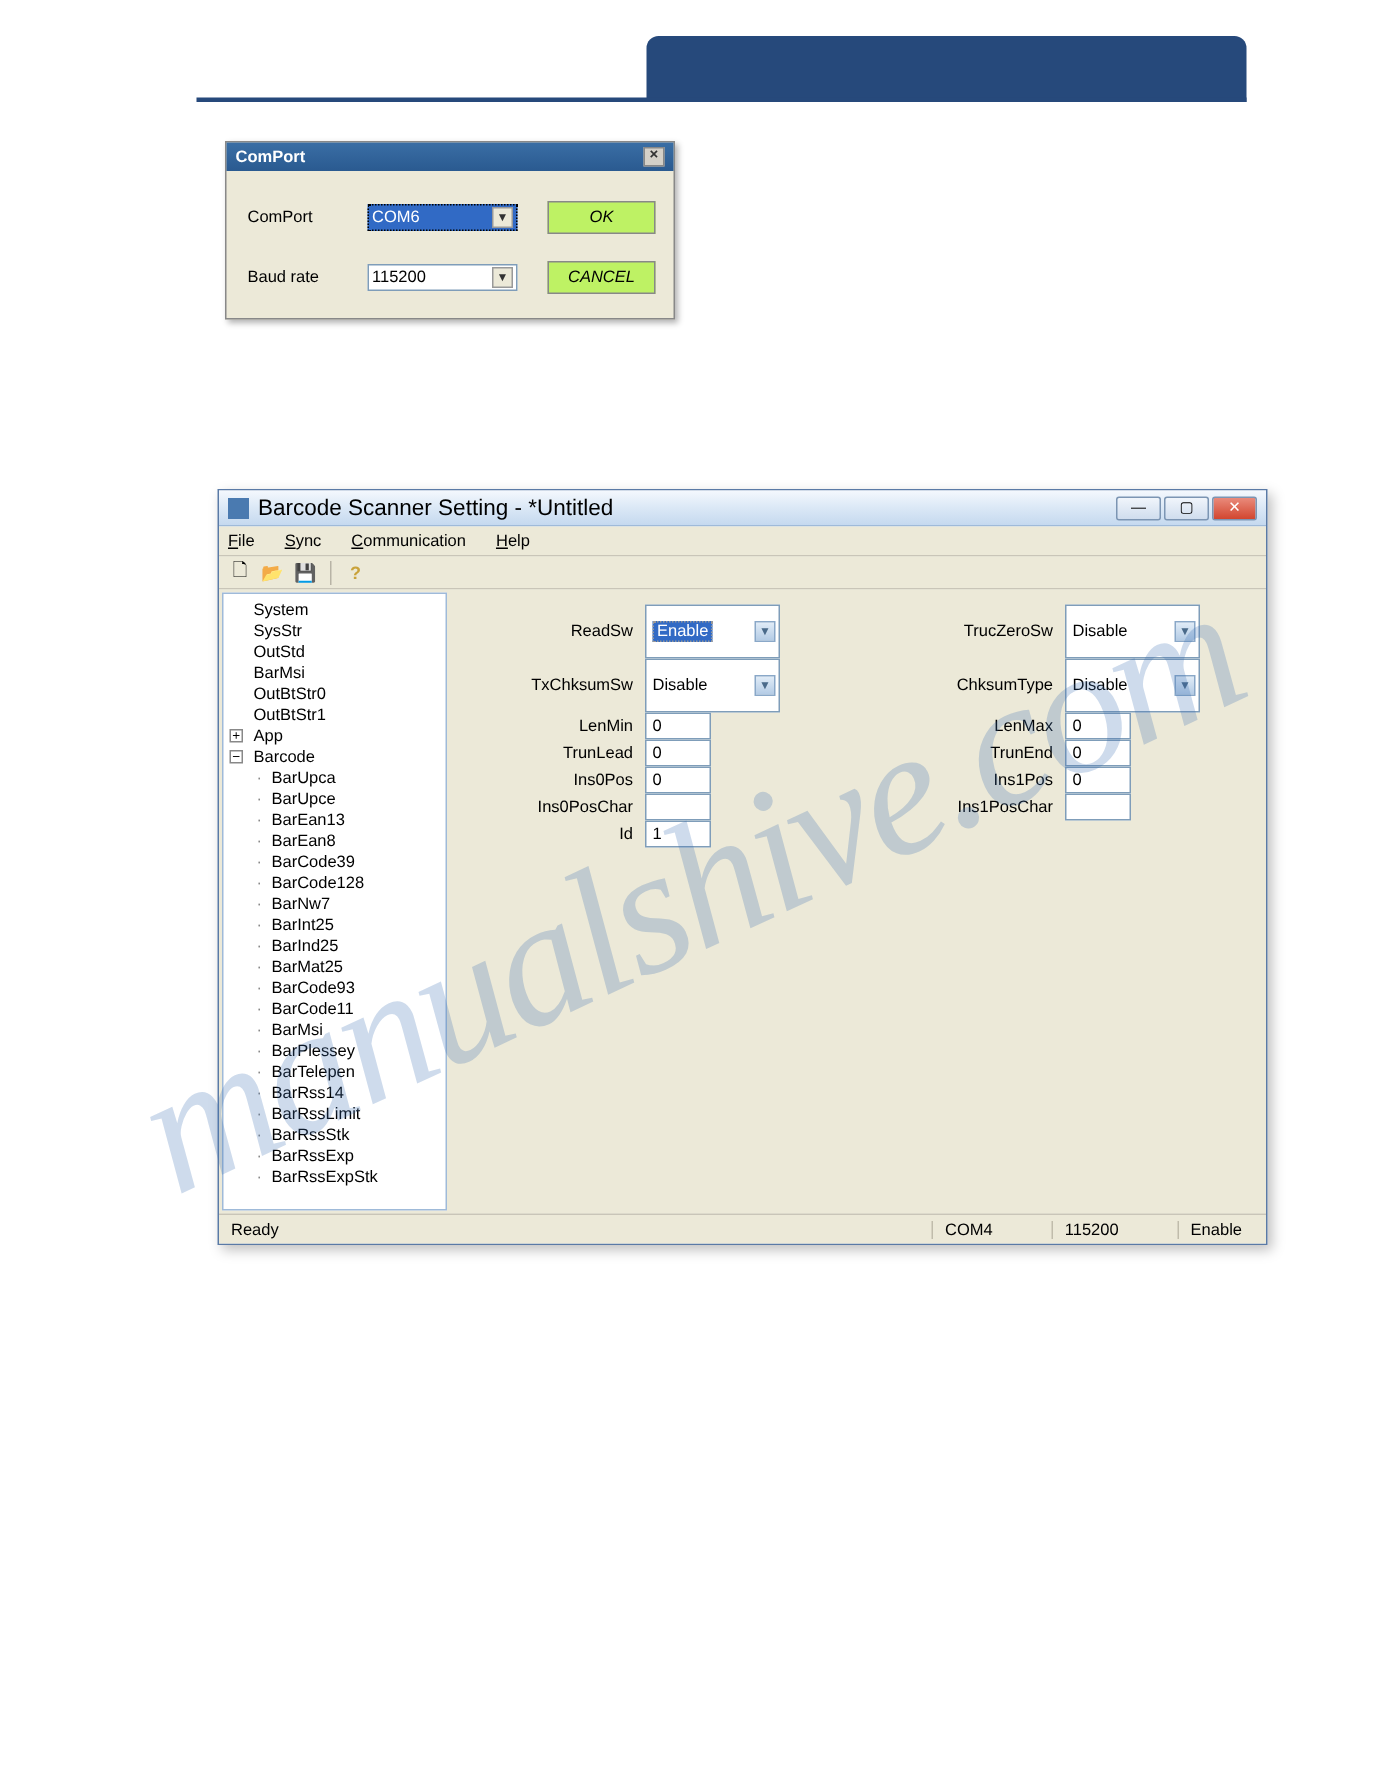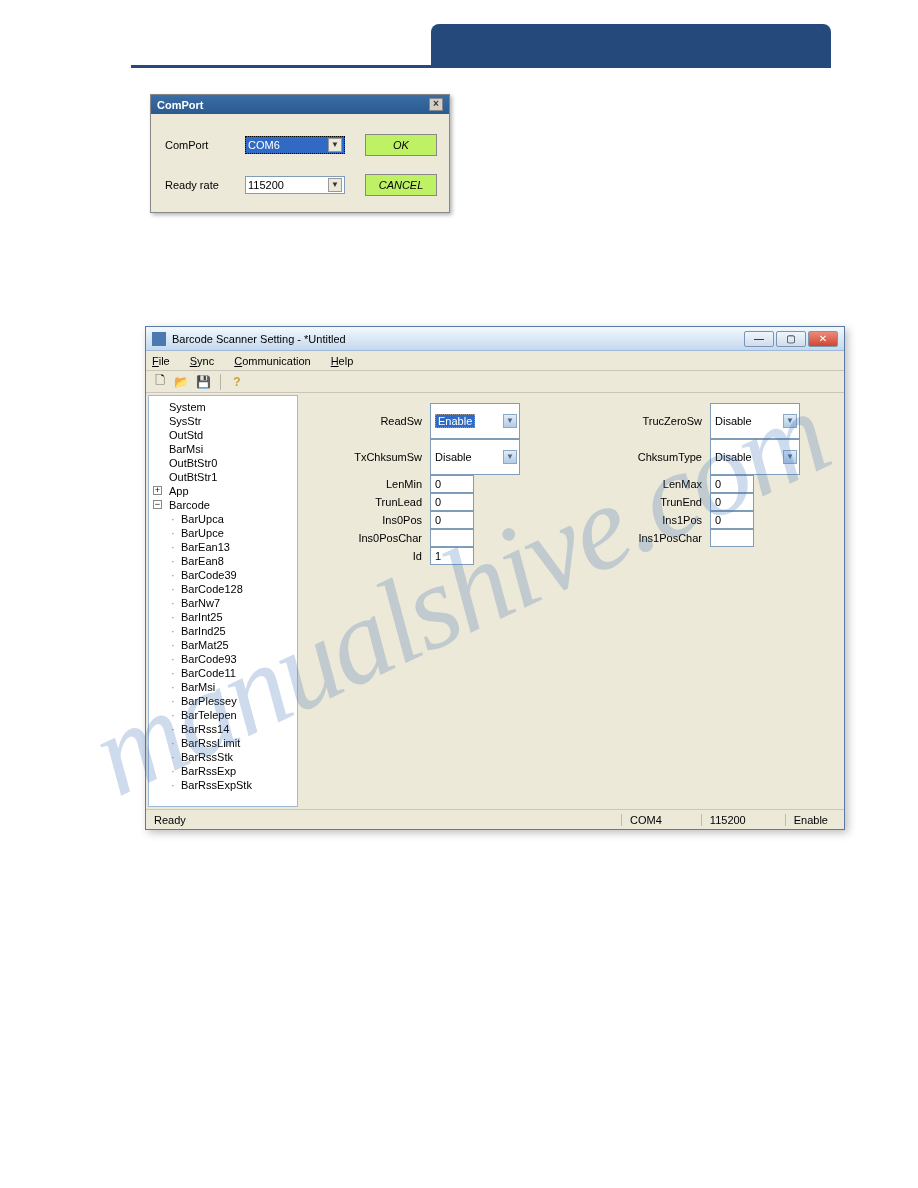--- a/index.html
+++ b/index.html
@@ -124,21 +124,21 @@
     height: 24px;
     background: linear-gradient(to bottom, #f4f8fd 0%, #dbe8f6 50%, #c5d9ef 100%);
     border-bottom: 1px solid #9fbad9;
     display: flex;
     align-items: center;
     padding: 0 6px;
     justify-content: space-between;
   }
   .app-title-left { display: flex; align-items: center; gap: 6px; }
   .app-icon-sq { width: 14px; height: 14px; background: #4a7ab0; display: inline-block; }
-  .app-title-text { color: #000; font-size: 11px; }
+  .app-title-text { color: #000; font-size: 15px; }
   .win-controls { display: flex; gap: 2px; }
   .win-btn {
     width: 30px;
     height: 16px;
     border: 1px solid #7c95b3;
     background: linear-gradient(to bottom, #f0f5fb, #d0ddee);
     border-radius: 2px;
     font-size: 10px;
     text-align: center;
     line-height: 14px;
@@ -275,21 +275,21 @@
     <span class="comport-close">×</span>
   </div>
   <div class="comport-body">
     <label>ComPort</label>
     <div class="cp-combo selected-blue">
       <span>COM6</span>
       <span class="cp-down">▼</span>
     </div>
     <button class="cp-btn">OK</button>
 
-    <label>Ready rate</label>
+    <label>Baud rate</label>
     <div class="cp-combo">
       <span>115200</span>
       <span class="cp-down">▼</span>
     </div>
     <button class="cp-btn">CANCEL</button>
   </div>
 </div>
 
 <div class="app-window">
   <div class="app-titlebar">

